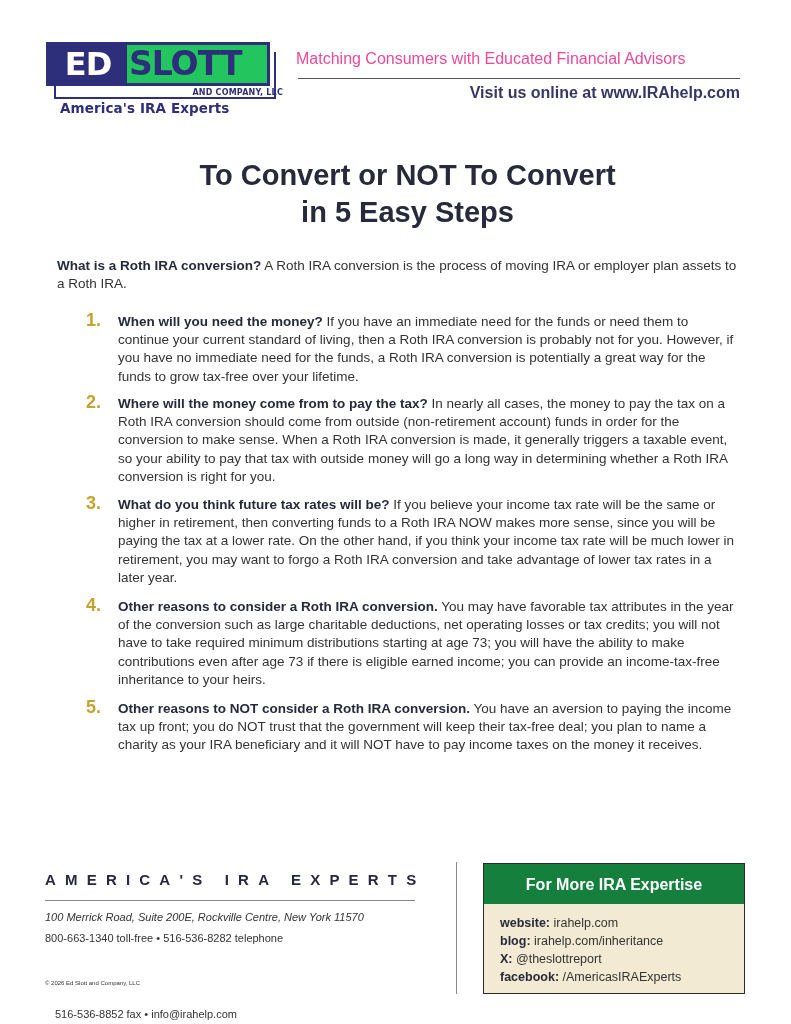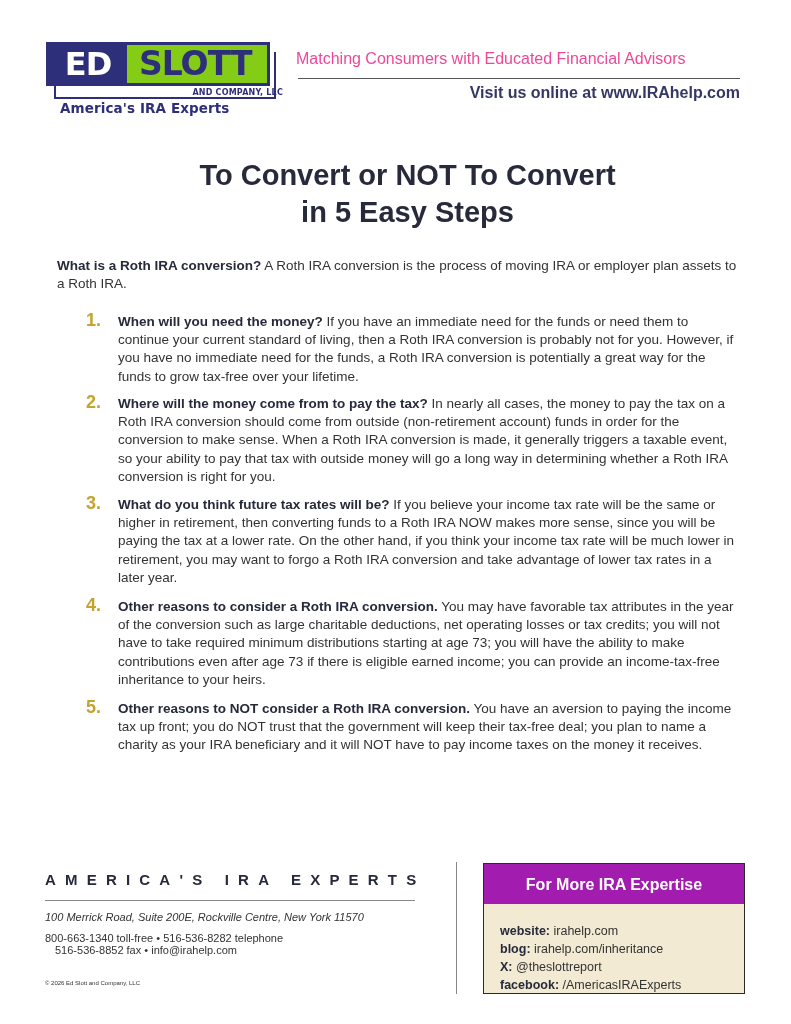--- a/index.html
+++ b/index.html
@@ -1,23 +1,23 @@
 <!DOCTYPE html>
 <html><head>
 <meta charset="utf-8">
 <style>
   * { margin: 0; padding: 0; box-sizing: border-box; }
   html, body { width: 791px; height: 1024px; background: #ffffff; overflow: hidden; }
   body { position: relative; font-family: "Liberation Sans", sans-serif; color: #262a3a; }
 
   
   .logo { position: absolute; left: 46px; top: 42px; width: 240px; height: 76px; }
-  .logo-main { position: absolute; left: 0; top: 0; width: 224px; height: 44px; border: 3px solid #2e2f7a; display: flex; background: #84cc16; }
+  .logo-main { position: absolute; left: 0; top: 0; width: 224px; height: 44px; border: 3px solid #2e2f7a; display: flex; background: #22c55e; }
   .logo-ed { width: 78px; height: 100%; background: #2e2f7a; color: #fff; font-family: "DejaVu Sans", sans-serif; font-weight: bold; font-size: 32px; line-height: 38px; text-align: center; letter-spacing: -1px; }
-  .logo-slott { flex: 1; color: #2e2f7a; font-family: "DejaVu Sans", sans-serif; font-weight: bold; font-size: 33px; line-height: 38px; padding-left: 12px; letter-spacing: -1px; }
+  .logo-slott { flex: 1; color: #2e2f7a; font-family: "DejaVu Sans", sans-serif; font-weight: bold; font-size: 33px; line-height: 38px; padding-left: 2px; letter-spacing: -1px; }
   .logo-frame { position: absolute; left: 8px; top: 10px; width: 222px; height: 47px; border: 2px solid #2e2f7a; border-top: none; border-left-width: 2px; }
   .logo-co { position: absolute; left: 111px; top: 46px; width: 126px; text-align: right; font-family: "DejaVu Sans", sans-serif; font-weight: bold; font-size: 8px; color: #2e2f7a; letter-spacing: 0.2px; }
   .logo-tag { position: absolute; left: 14px; top: 58px; font-family: "DejaVu Sans", sans-serif; font-weight: bold; font-size: 13.5px; color: #2e2f7a; white-space: nowrap; letter-spacing: 0.1px; }
 
   
   .hdr-tagline { position: absolute; left: 296px; top: 50px; width: 444px; text-align: left; font-size: 16px; color: #ec4899; }
   .hdr-rule { position: absolute; left: 298px; top: 78px; width: 442px; height: 1px; background: #555; }
   .hdr-visit { position: absolute; left: 296px; top: 84px; width: 444px; text-align: right; font-size: 16px; font-weight: bold; color: #353864; }
 
   
@@ -34,22 +34,22 @@
   .step-text b { color: #262a3a; }
 
   
   .ft-experts { position: absolute; left: 45px; top: 871px; width: 372px; font-size: 15px; font-weight: bold; color: #262a3a; letter-spacing: 9.2px; white-space: nowrap; }
   .ft-rule { position: absolute; left: 45px; top: 900px; width: 370px; height: 1px; background: #888; }
   .ft-line { position: absolute; left: 45px; font-size: 11px; color: #333; white-space: nowrap; }
   .ft-copy { position: absolute; left: 45px; top: 980px; font-size: 6px; color: #333; }
   .ft-vrule { position: absolute; left: 456px; top: 862px; width: 1px; height: 132px; background: #888; }
 
   .box { position: absolute; left: 483px; top: 863px; width: 262px; height: 131px; border: 1px solid #2c2a26; background: #f2ead3; }
-  .box-head { height: 40px; background: #a21caf; color: #fff; font-size: 16px; font-weight: bold; text-align: center; line-height: 42px; }
-  .box-body { padding: 18px 0 0 16px; font-size: 12.5px; line-height: 18px; color: #333; }
+  .box-head { height: 40px; background: #15803d; color: #fff; font-size: 16px; font-weight: bold; text-align: center; line-height: 42px; }
+  .box-body { padding: 10px 0 0 16px; font-size: 12.5px; line-height: 18px; color: #333; }
   .box-body b { color: #262a3a; }
 </style>
 </head>
 <body>
 
 <div class="logo">
   <div class="logo-frame"></div>
   <div class="logo-main">
     <div class="logo-ed">ED</div>
     <div class="logo-slott">SLOTT</div>
@@ -93,21 +93,21 @@
 
 <div class="step" style="top:700px;">
   <span class="step-num">5.</span>
   <div class="step-text"><b>Other reasons to NOT consider a Roth IRA conversion.</b><span> You have an aversion to paying the income tax up front; you do NOT trust that the government will keep their tax-free deal; you plan to name a charity as your IRA beneficiary and it will NOT have to pay income taxes on the money it receives.</span></div>
 </div>
 
 <div class="ft-experts">AMERICA'S IRA EXPERTS</div>
 <div class="ft-rule"></div>
 <div class="ft-line" style="top:911px;font-style:italic;">100 Merrick Road, Suite 200E, Rockville Centre, New York 11570</div>
 <div class="ft-line" style="top:932px;">800-663-1340 toll-free • 516-536-8282 telephone</div>
-<div class="ft-line" style="top:944px;padding-left:10px;">516-536-8852 fax • info@irahelp.com</div>
+<div class="ft-line" style="top:1008px;padding-left:10px;">516-536-8852 fax • info@irahelp.com</div>
 <div class="ft-copy">© 2026 Ed Slott and Company, LLC</div>
 <div class="ft-vrule"></div>
 
 <div class="box">
   <div class="box-head">For More IRA Expertise</div>
   <div class="box-body">
     <div><b>website:</b><span> irahelp.com</span></div>
     <div><b>blog:</b><span> irahelp.com/inheritance</span></div>
     <div><b>X:</b><span> @theslottreport</span></div>
     <div><b>facebook:</b><span> /AmericasIRAExperts</span></div>

